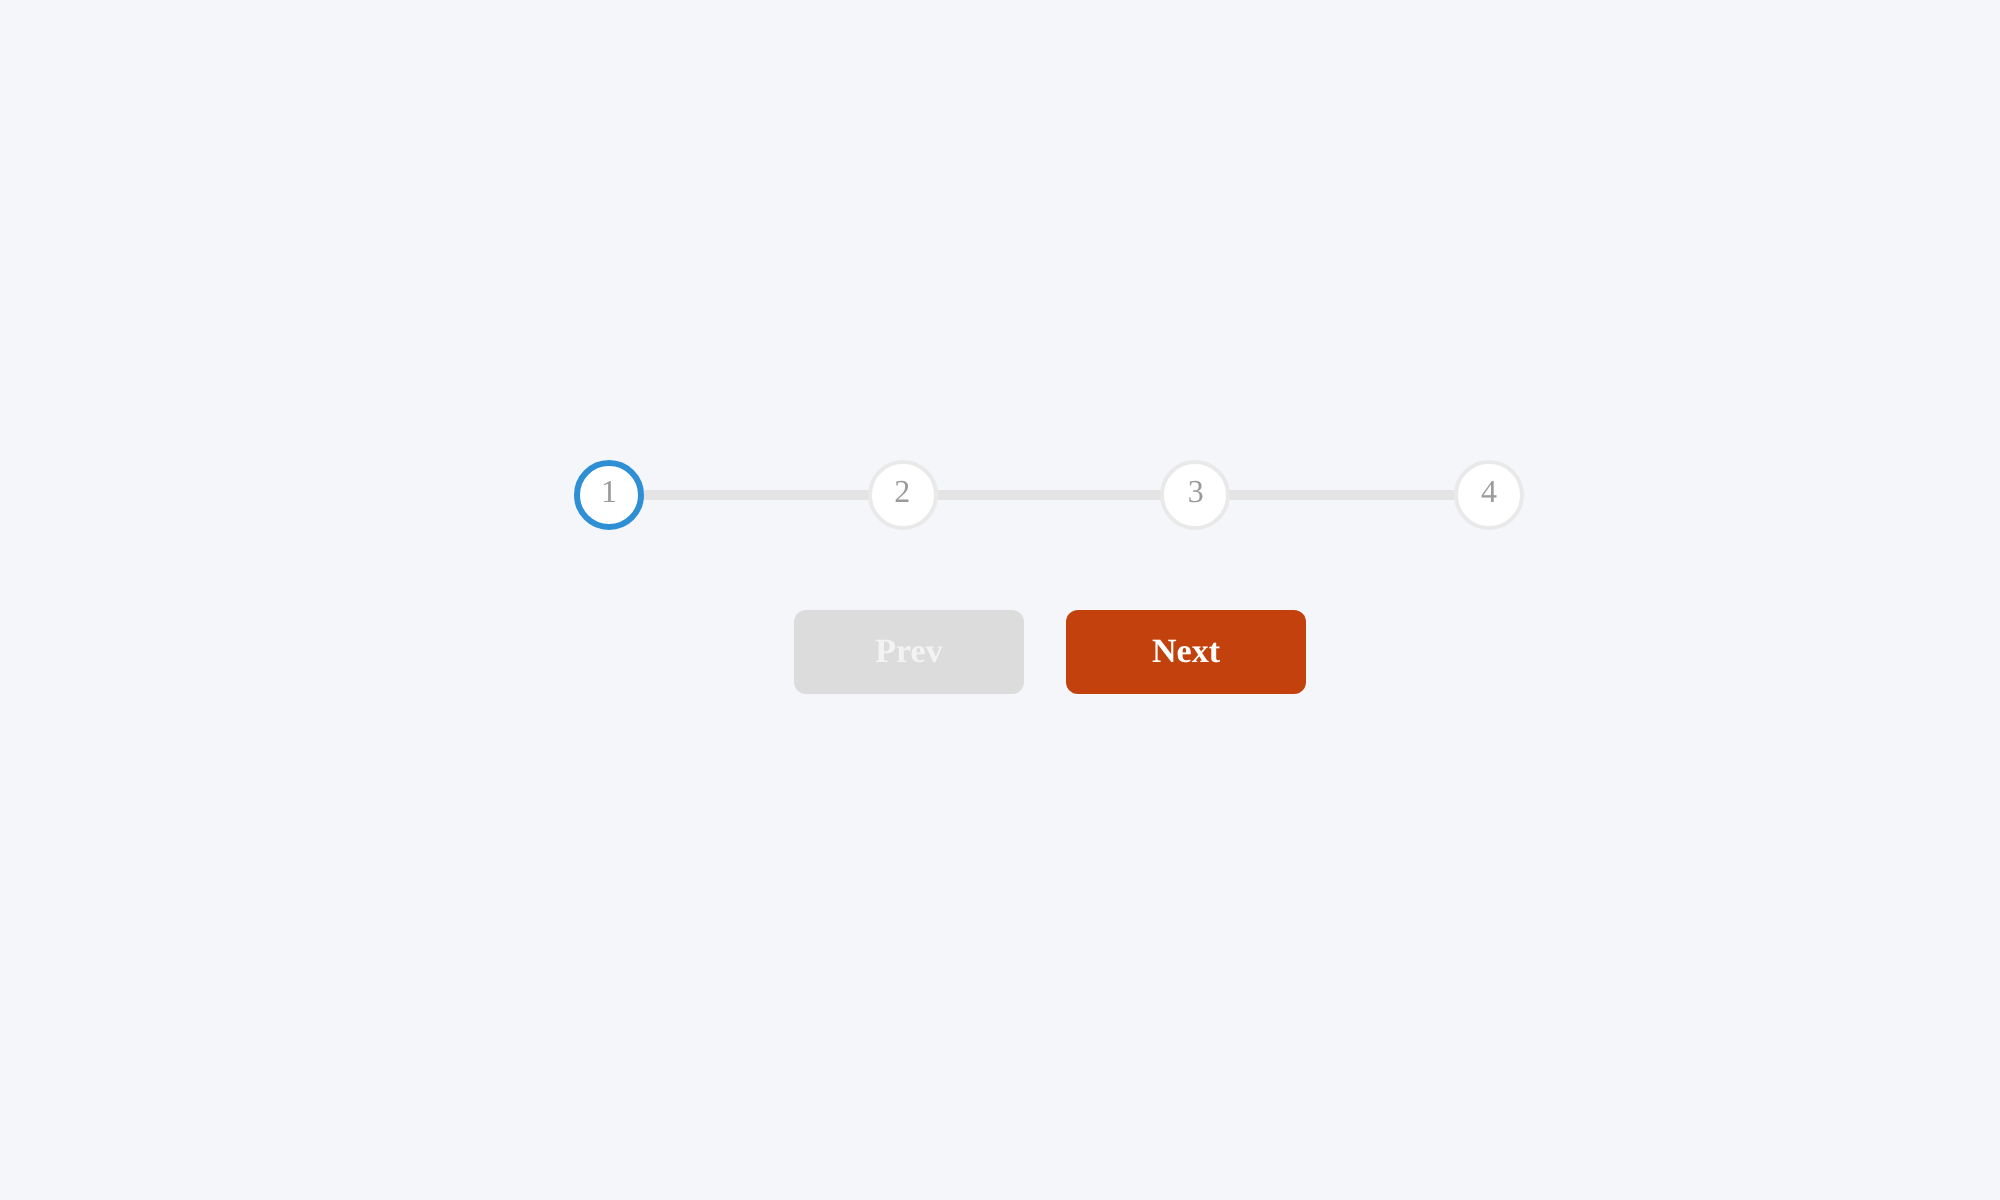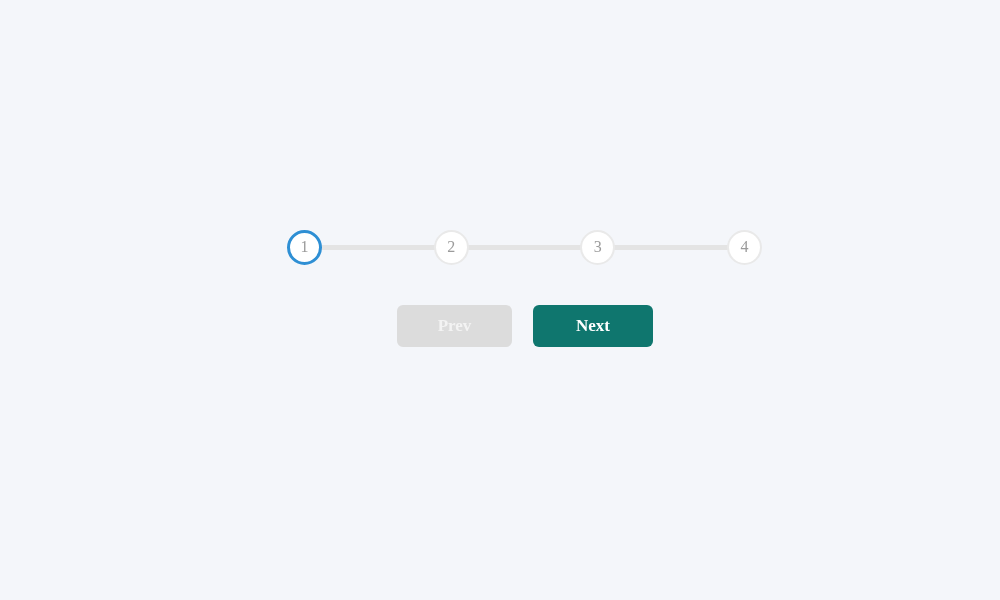--- a/index.html
+++ b/index.html
@@ -94,21 +94,21 @@
   }
   .btn-prev {
     width: 115px;
     background: #dcdcdc;
     color: #f3f3f3;
     cursor: default;
     margin-right: 21px;
   }
   .btn-next {
     width: 120px;
-    background: #0f766e;
+    background: #c2410c;
     cursor: pointer;
   }
 </style>
 </head>
 <body>
 
 <div id="wizard">
 
   <div class="stepper">
 

